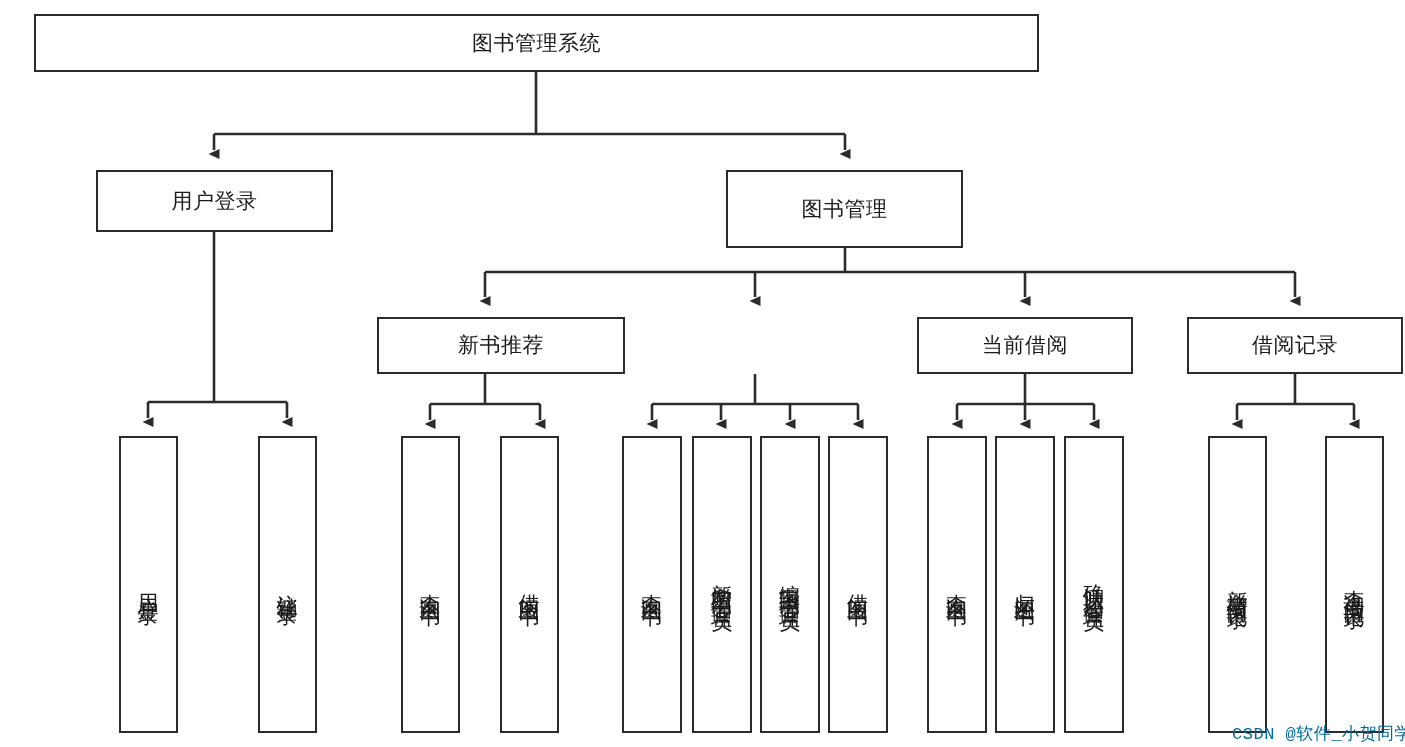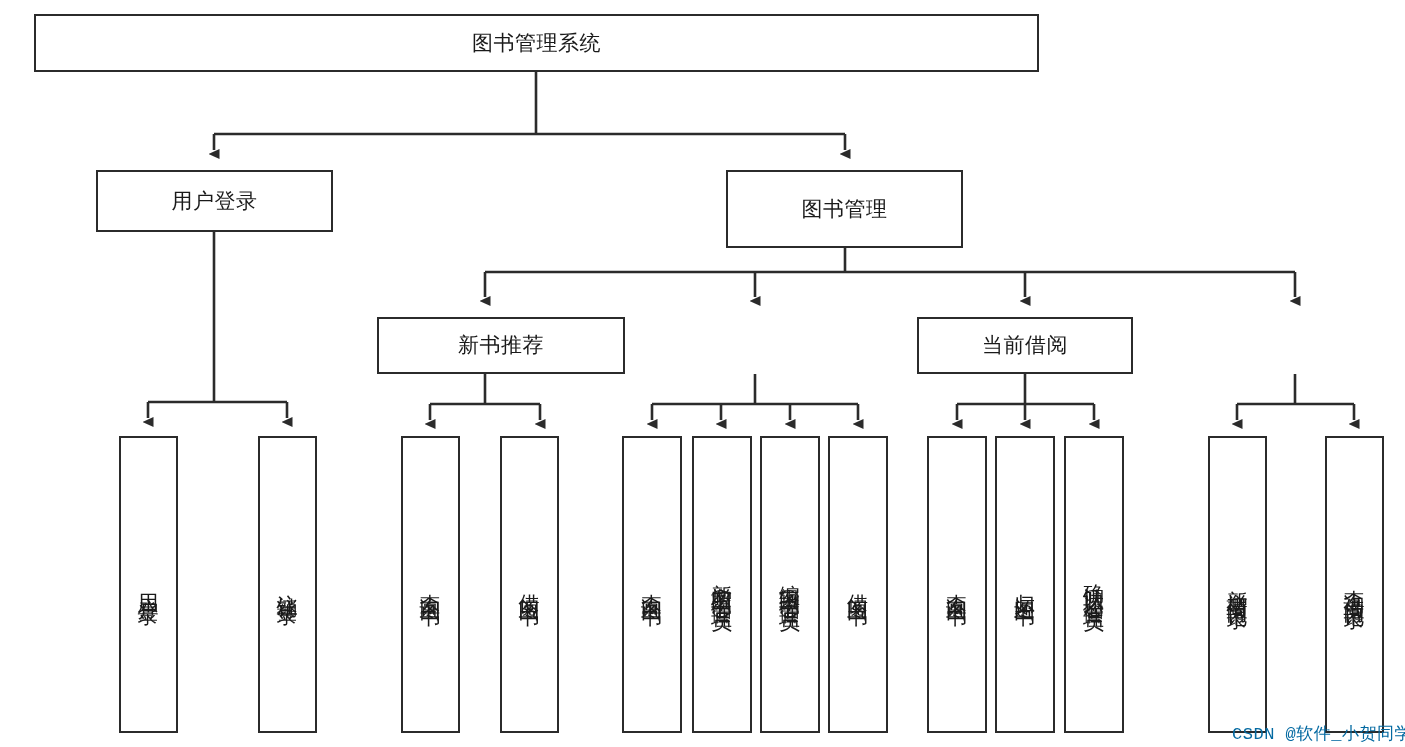--- a/index.html
+++ b/index.html
@@ -132,20 +132,23 @@
   <div class="node-box" style="left:711px; top:170px; width:237px; height:78px;">
     <span class="node-label">图书管理</span>
   </div>
 
   <div class="node-box" style="left:362px; top:317px; width:248px; height:57px;">
     <span class="node-label">新书推荐</span>
   </div>
   <div class="node-box" style="left:902px; top:317px; width:216px; height:57px;">
     <span class="node-label">当前借阅</span>
   </div>
+  <div class="node-box" style="left:1172px; top:317px; width:216px; height:57px;">
+    <span class="node-label">借阅记录</span>
+  </div>
 
   <div class="node-box" style="left:104px; top:436px; width:59px; height:297px;">
     <span class="node-label-vertical">用户登录</span>
   </div>
   <div class="node-box" style="left:243px; top:436px; width:59px; height:297px;">
     <span class="node-label-vertical">注销登录</span>
   </div>
 
   <div class="node-box" style="left:386px; top:436px; width:59px; height:297px;">
     <span class="node-label-vertical">查询图书</span>

